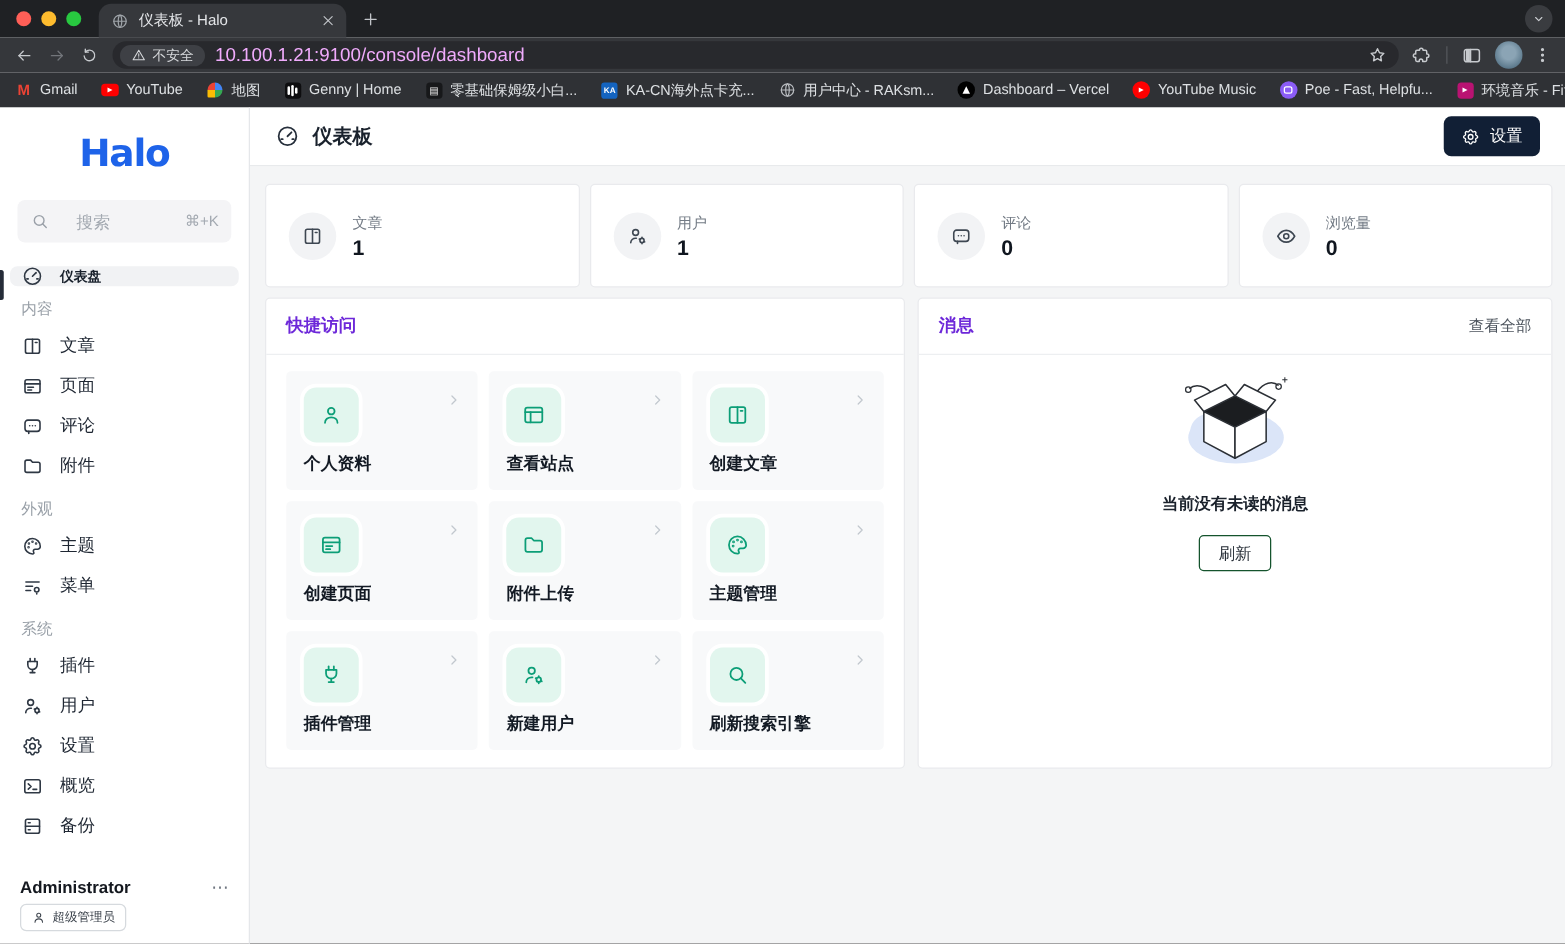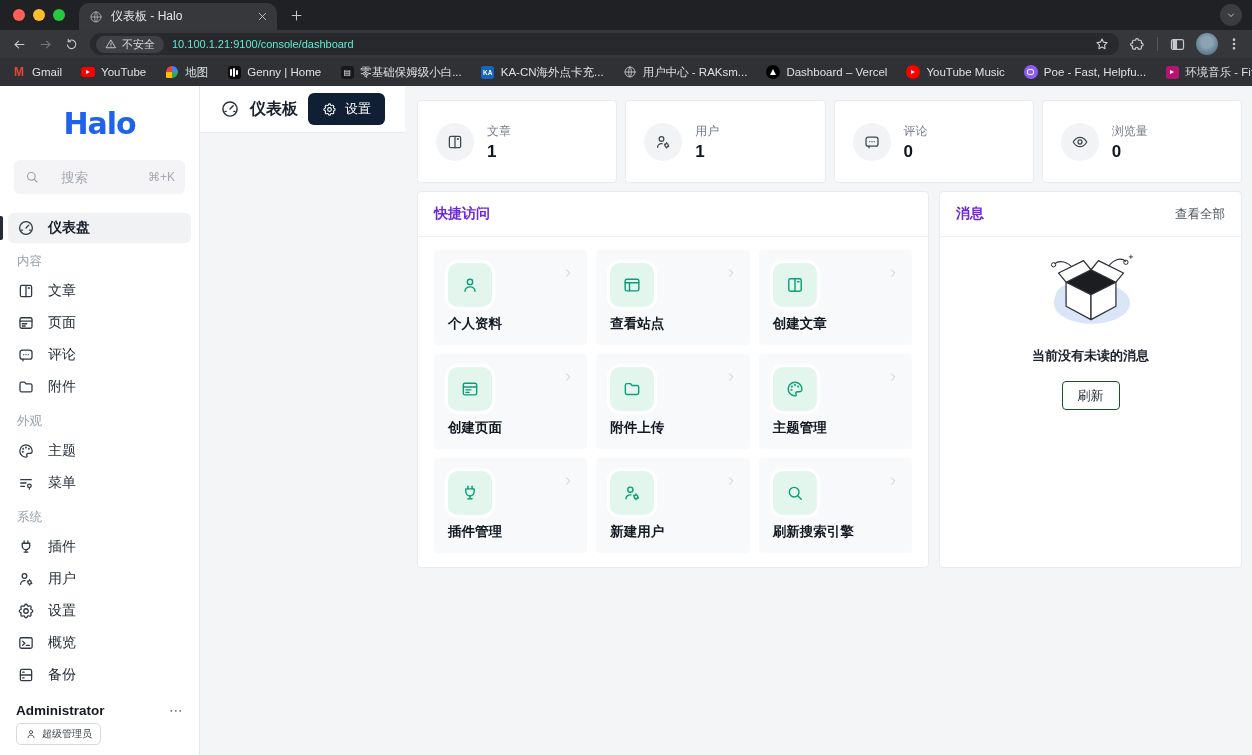--- a/index.html
+++ b/index.html
@@ -23,21 +23,21 @@
 .newtab{width:15px;height:15px;color:#c2c5c9;margin-left:12px;align-self:center}
 .tab-chevron{margin-left:auto;align-self:center;margin-right:10px;width:22px;height:22px;border-radius:50%;background:#3a3c40;color:#cfd2d6;display:flex;align-items:center;justify-content:center}
 .tab-chevron svg{width:12px;height:12px}
 .toolbar{height:28px;background:#35373b;display:flex;align-items:center;padding:0 10px 0 6px;flex:none}
 .tbtn{width:26px;height:24px;display:flex;align-items:center;justify-content:center;color:#c7cace}
 .tbtn svg{width:15px;height:15px}
 .tbtn.disabled{color:#73767b}
 .omnibox{flex:1;height:22px;background:#28292d;border-radius:11px;display:flex;align-items:center;padding:0 6px;margin:0 6px;min-width:0}
 .chip{display:flex;align-items:center;gap:5px;background:#3e4045;border-radius:9px;height:17px;padding:0 9px;color:#d6d8db;font-size:11px;flex:none}
 .chip .w-icon{width:12px;height:12px}
-.url{flex:1;color:#5eead4;font-size:11px;margin-left:8px;white-space:nowrap;overflow:hidden}
+.url{flex:1;color:#f0abfc;font-size:15px;margin-left:8px;white-space:nowrap;overflow:hidden}
 .star{width:16px;height:16px;color:#c7cace;flex:none;margin:0 3px}
 .ext{width:17px;height:17px;color:#c7cace;margin:0 4px}
 .vdiv{width:1px;height:14px;background:#55585d;margin:0 7px}
 .sidepanel{width:17px;height:17px;color:#c7cace;margin:0 4px}
 .avatar{width:22px;height:22px;border-radius:50%;background:radial-gradient(circle at 50% 42%,#8ba4b5 0 32%,#5d7a8d 72%);margin:0 6px;flex:none}
 .kebab{width:16px;height:16px;color:#c7cace;margin-left:2px}
 .bookmarks{height:28px;background:#2f3135;display:flex;align-items:center;padding:0 12px;gap:19px;flex:none}
 .bm{display:flex;align-items:center;gap:6px;color:#dde0e3;font-size:11.5px;white-space:nowrap}
 .bm-icon{width:14px;height:14px;display:flex;align-items:center;justify-content:center;flex:none}
 .bm-icon svg{width:14px;height:14px}
@@ -48,34 +48,34 @@
 
 .page{flex:1;display:flex;min-height:0}
 .sidebar{width:200px;background:#fff;border-right:1px solid #e5e7ea;display:flex;flex-direction:column;flex:none}
 .logo{margin:20px auto 17px;font-size:30px;font-weight:800;color:var(--halo-blue);letter-spacing:-1px;font-family:"DejaVu Sans","Liberation Sans",sans-serif}
 .searchbox{margin:2px 14px 12px;height:34px;background:#f4f4f6;border-radius:6px;display:flex;align-items:center;gap:21px;padding:0 10px;flex:none}
 .s-icon{width:16px;height:16px;color:#9ba1a9;flex:none}
 .searchbox input{border:0;background:transparent;outline:0;flex:1;min-width:0;font-size:13.5px;color:#333;font-family:inherit}
 .searchbox input::placeholder{color:#a3a9b1}
 .kbd{font-size:12px;color:#a3a9b1;flex:none}
 .nav{flex:1;padding:7px 8px 0;min-height:0;overflow:hidden}
-.active-item{position:relative;background:#f1f2f4;border-radius:6px;height:30px;display:flex;align-items:center;gap:13px;padding:0 9px;font-weight:700;font-size:14px;color:#18202b;margin-bottom:6px}
+.active-item{position:relative;background:#f1f2f4;border-radius:6px;height:16px;display:flex;align-items:center;gap:13px;padding:0 9px;font-weight:700;font-size:11px;color:#18202b;margin-bottom:6px}
 .indicator{position:absolute;left:-8px;top:3px;width:3px;height:24px;background:#252c38;border-radius:0 2px 2px 0}
 .group-label{margin:10px 9px 5px;font-size:12.5px;color:#99a0a8}
 .nav-item{height:32px;display:flex;align-items:center;gap:13px;padding:0 9px;font-size:14px;color:#1f2733;border-radius:6px}
 .ni-icon{width:18px;height:18px;color:#2f3844;flex:none}
 .ni-icon svg,.s-icon svg,.tab-fav svg,.tab-close svg,.newtab svg,.star svg,.ext svg,.sidepanel svg,.kebab svg,.w-icon svg,.mh-icon svg,.sb-icon svg,.stat-icon svg,.tile-icon svg,.tile-chevron svg,.badge-icon svg{width:100%;height:100%;display:block}
 .profile{padding:8px 16px 10px;flex:none}
 .profile-row{display:flex;align-items:center}
 .profile-name{font-size:13.5px;font-weight:700;color:#14181f}
 .profile-menu{margin-left:auto;color:#6f7680;font-size:14px}
 .role-badge{margin-top:5px;display:inline-flex;align-items:center;gap:5px;border:1px solid #d6dade;border-radius:5px;padding:3px 8px;font-size:10px;color:#3c434c}
 .badge-icon{width:12px;height:12px;color:#3c434c}
 
-.main{flex:1;display:flex;flex-direction:row;min-width:0}
+.main{flex:1;display:flex;flex-direction:column;min-width:0}
 .main-header{height:47px;background:#fff;border-bottom:1px solid #e8eaec;display:flex;align-items:center;gap:10px;padding:0 20px;flex:none}
 .mh-icon{width:20px;height:20px;color:#262f3b}
 .mh-title{font-size:16px;font-weight:700;color:#1a222d}
 .settings-btn{margin-left:auto;height:32px;background:var(--settings-button-bg);color:#fff;border:0;border-radius:6px;display:flex;align-items:center;gap:8px;padding:0 14px;font-size:13px;font-family:inherit;cursor:pointer}
 .sb-icon{width:15px;height:15px;color:#fff}
 .content{flex:1;padding:14px 10px 0 12px;display:flex;flex-direction:column;gap:8px;min-height:0}
 .stats{display:grid;grid-template-columns:repeat(4,1fr);gap:8px;flex:none}
 .stat-card{background:#fff;border:1px solid #e9eaed;border-radius:4px;height:83px;display:flex;align-items:center;gap:13px;padding:0 18px}
 .stat-icon{width:38px;height:38px;border-radius:50%;background:#f2f3f5;color:#3e4752;display:flex;align-items:center;justify-content:center;flex:none;padding:10px}
 .stat-label{font-size:12px;color:#737b85;margin-bottom:3px}

